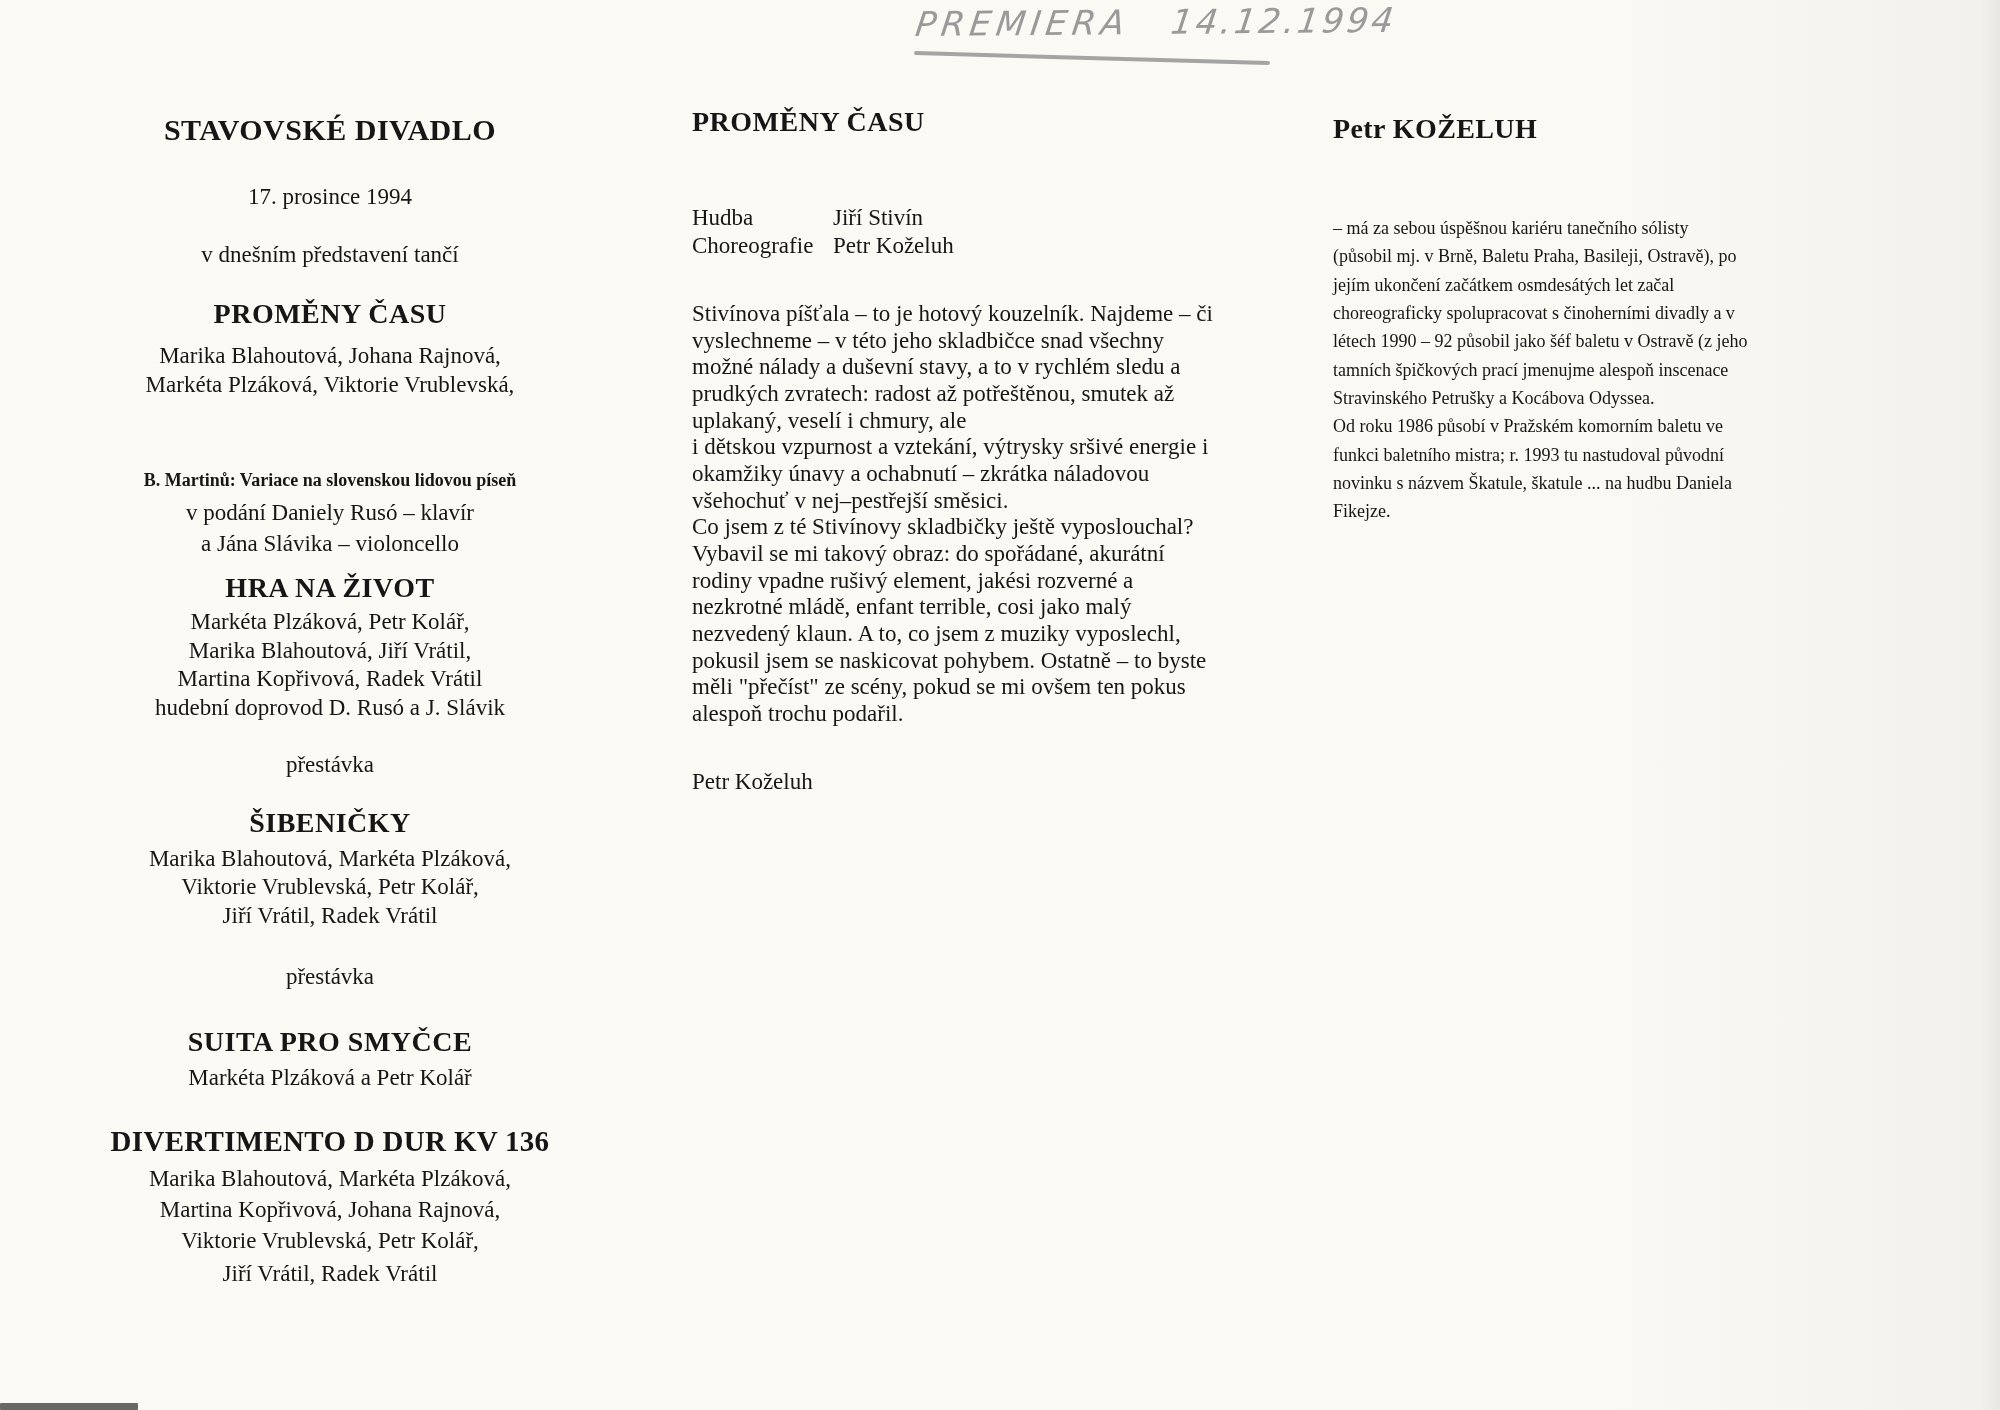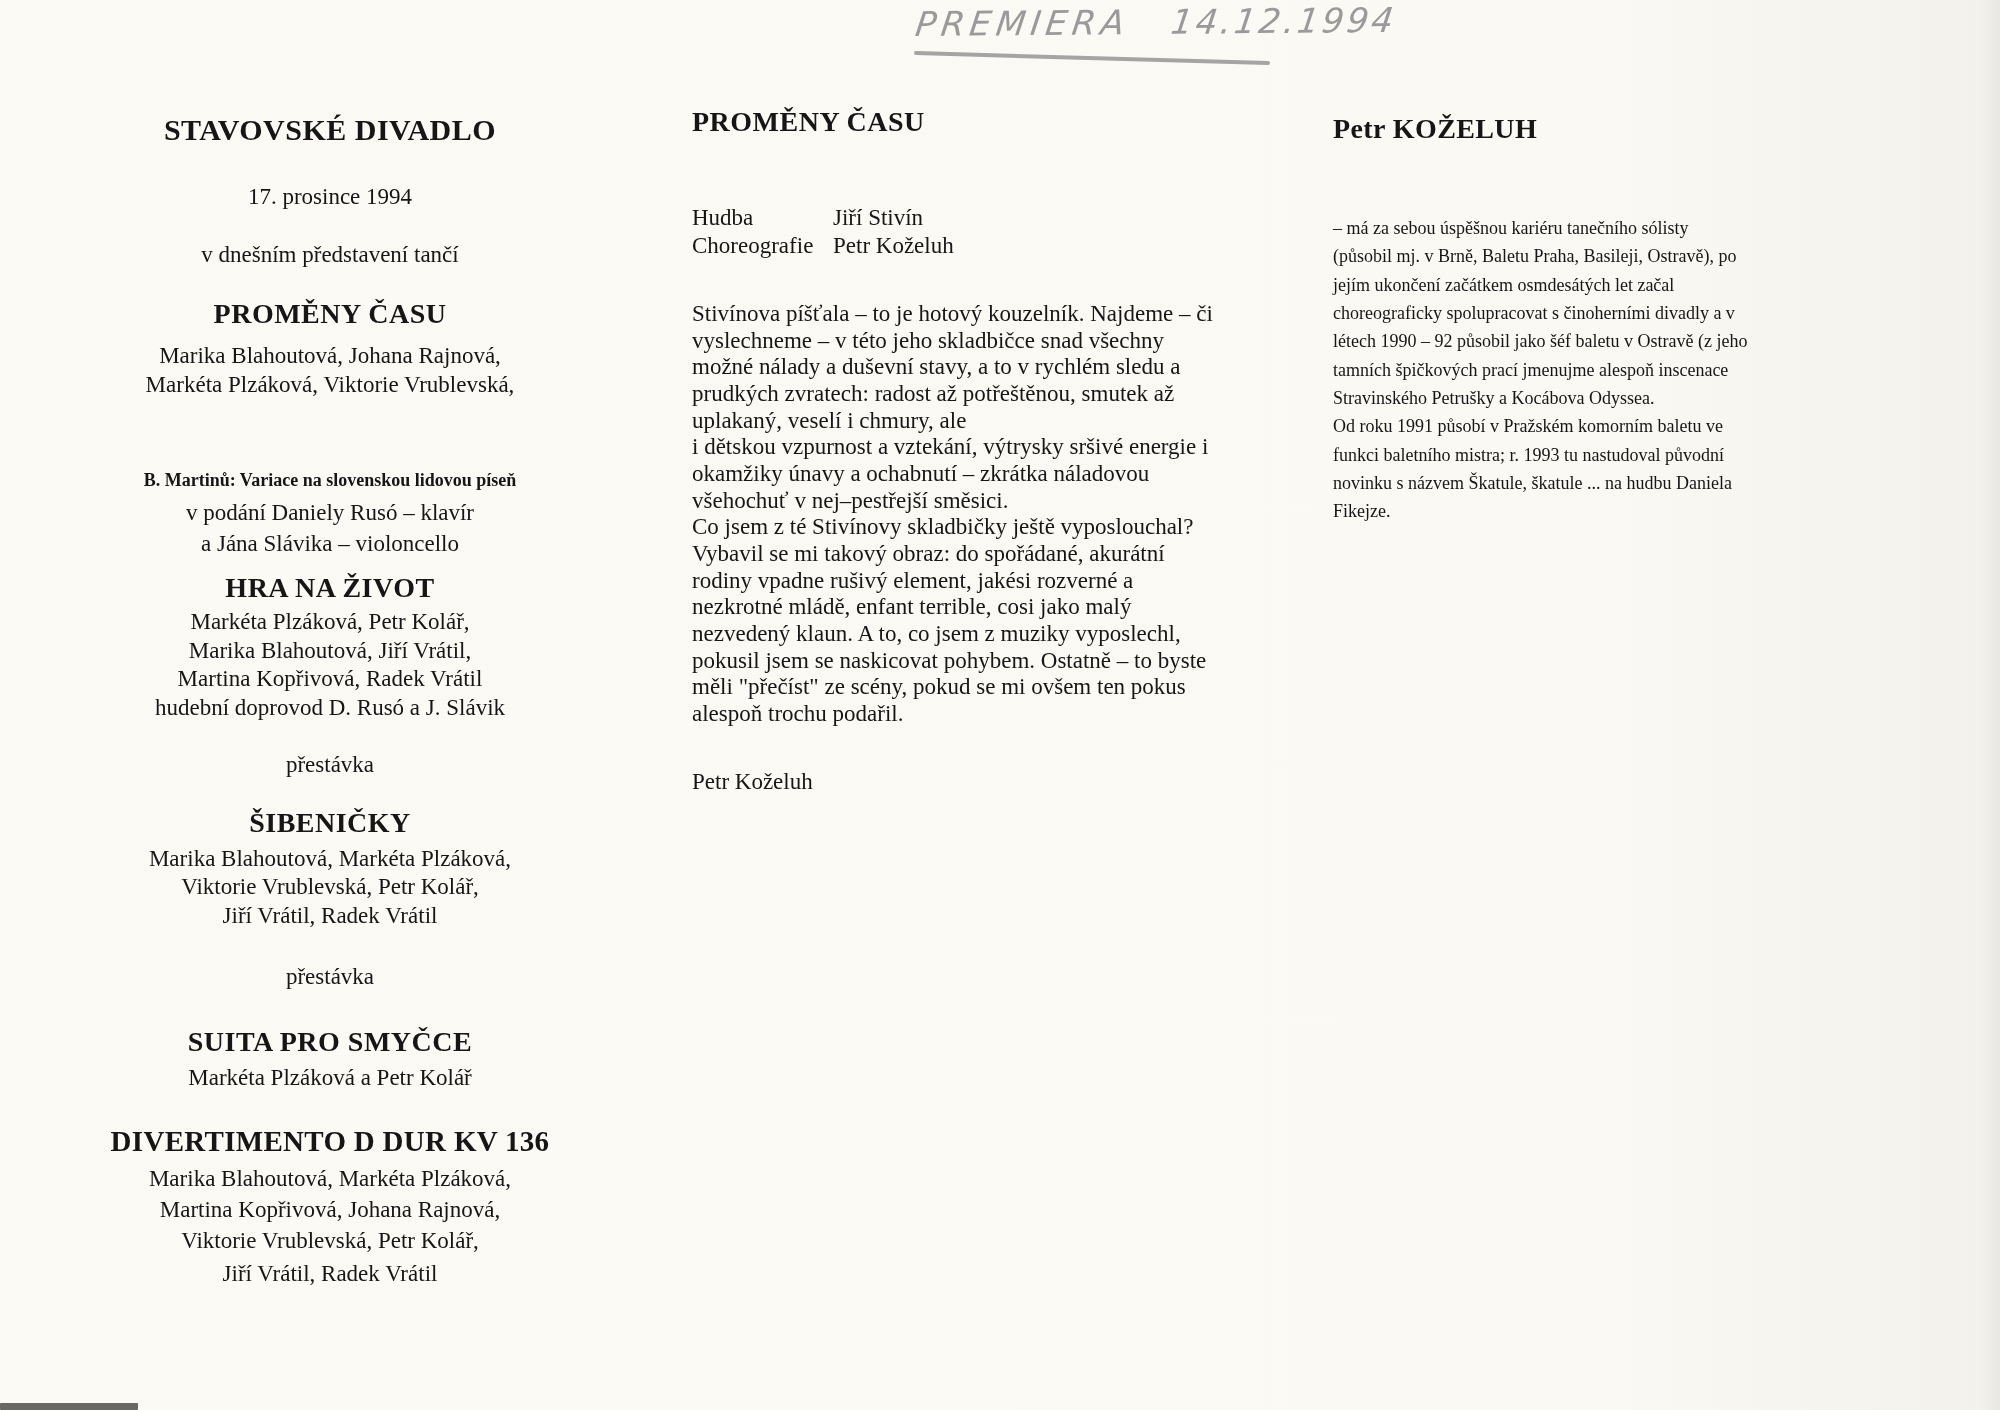--- a/index.html
+++ b/index.html
@@ -133,20 +133,20 @@
   <div class="rightcol">
     <div class="rc title" style="top:115px">Petr KOŽELUH</div>
 
     <div class="rc" style="top:214px">– má za sebou úspěšnou kariéru tanečního sólisty</div>
     <div class="rc" style="top:242px">(působil mj. v Brně, Baletu Praha, Basileji, Ostravě), po</div>
     <div class="rc" style="top:271px">jejím ukončení začátkem osmdesátých let začal</div>
     <div class="rc" style="top:299px">choreograficky spolupracovat s činoherními divadly a v</div>
     <div class="rc" style="top:327px">létech 1990 – 92 působil jako šéf baletu v Ostravě (z jeho</div>
     <div class="rc" style="top:356px">tamních špičkových prací jmenujme alespoň inscenace</div>
     <div class="rc" style="top:384px">Stravinského Petrušky a Kocábova Odyssea.</div>
-    <div class="rc" style="top:412px">Od roku 1991 působí v Pražském komorním baletu ve</div>
+    <div class="rc" style="top:412px">Od roku 1986 působí v Pražském komorním baletu ve</div>
     <div class="rc" style="top:441px">funkci baletního mistra; r. 1993 tu nastudoval původní</div>
     <div class="rc" style="top:469px">novinku s názvem Škatule, škatule ... na hudbu Daniela</div>
     <div class="rc" style="top:497px">Fikejze.</div>
   </div>
 
   <div class="scan-smudge"></div>
 </div>
 
 </body></html>

